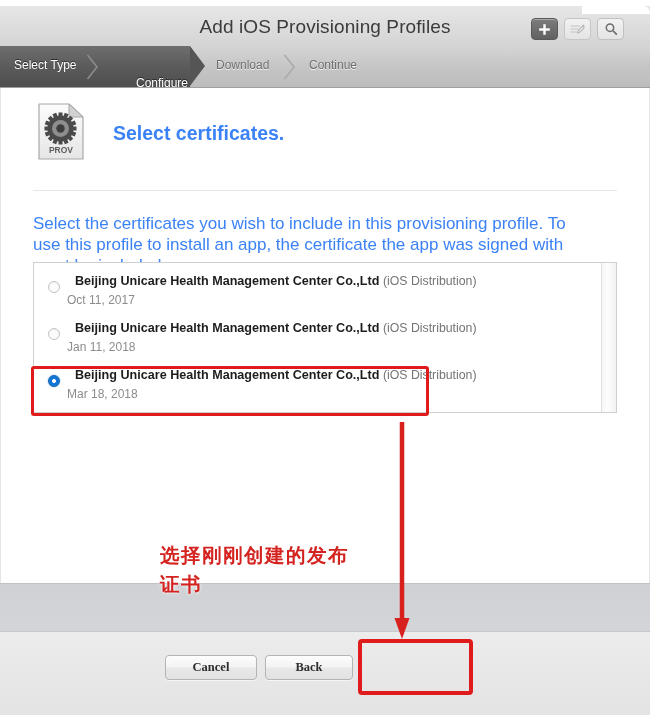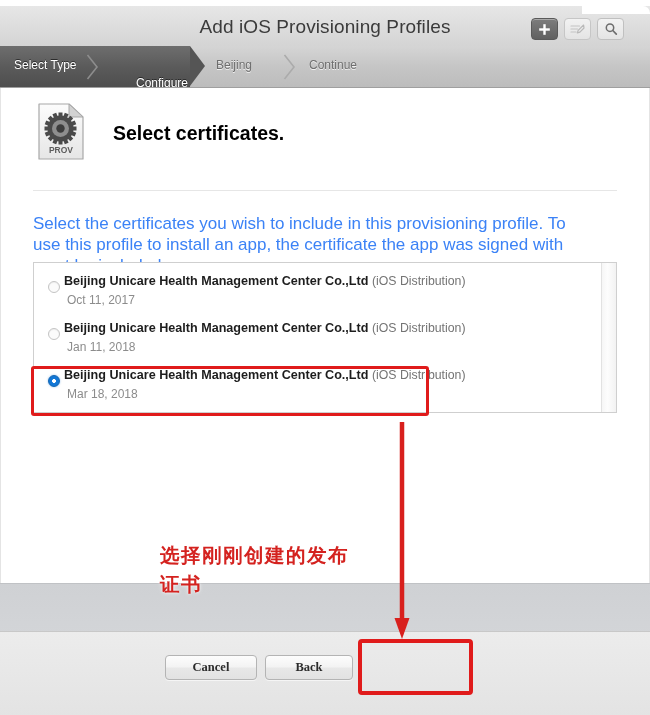--- a/index.html
+++ b/index.html
@@ -133,21 +133,21 @@
   #doc-icon {
     position: absolute;
     left: 38px; top: 103px;
     width: 60px; height: 57px;
   }
   #heading {
     position: absolute;
     left: 113px; top: 122px;
     font-size: 19.5px;
     font-weight: bold;
-    color: #000000;
+    color: #3b82f6;
   }
 
   #hr-sep {
     position: absolute;
     left: 33px; top: 190px;
     width: 584px; height: 1px;
     background: #e6e6e6;
   }
 
   #desc {
@@ -198,21 +198,21 @@
     border: 1px solid #c4c4c4;
     box-shadow: inset 0 1px 1px rgba(0,0,0,.06);
   }
   .radio.on {
     background: radial-gradient(circle at 50% 50%, #ffffff 0 1.7px, #1277d6 2.2px 100%);
     border: 1px solid #0e63b3;
     box-shadow: 0 0 2px rgba(30,120,210,.5);
   }
   .cert-name {
     position: absolute;
-    left: 30px; top: 6px;
+    left: 41px; top: 6px;
     font-size: 12.6px;
     font-weight: bold;
     color: #1d1d1d;
     white-space: nowrap;
     text-align: center;
   }
   .cert-kind {
     font-weight: normal;
     color: #747474;
     font-size: 12.3px;
@@ -375,21 +375,21 @@
     </div>
 
     <div class="chev" style="left:283px;">
       <svg width="13" height="26" viewBox="0 0 13 26">
         <path d="M1.5 1 L11 13 L1.5 25" fill="none" stroke="#ababab" stroke-width="1.6"></path>
       </svg>
     </div>
 
     <div class="step-label done" style="left:14px;">Select Type</div>
     <div class="step-label done" style="left:136px;margin-top:18px;">Configure</div>
-    <div class="step-label todo" style="left:216px;">Beijing</div>
+    <div class="step-label todo" style="left:216px;">Download</div>
     <div class="step-label todo" style="left:309px;">Continue</div>
   </div>
 
   <div id="content"></div>
 
   <div id="doc-icon">
     <svg width="46" height="57" viewBox="0 0 46 57">
       <defs>
         <linearGradient id="docg" x1="0" y1="0" x2="0" y2="1">
           <stop offset="0%" stop-color="#fcfcfc"></stop>

